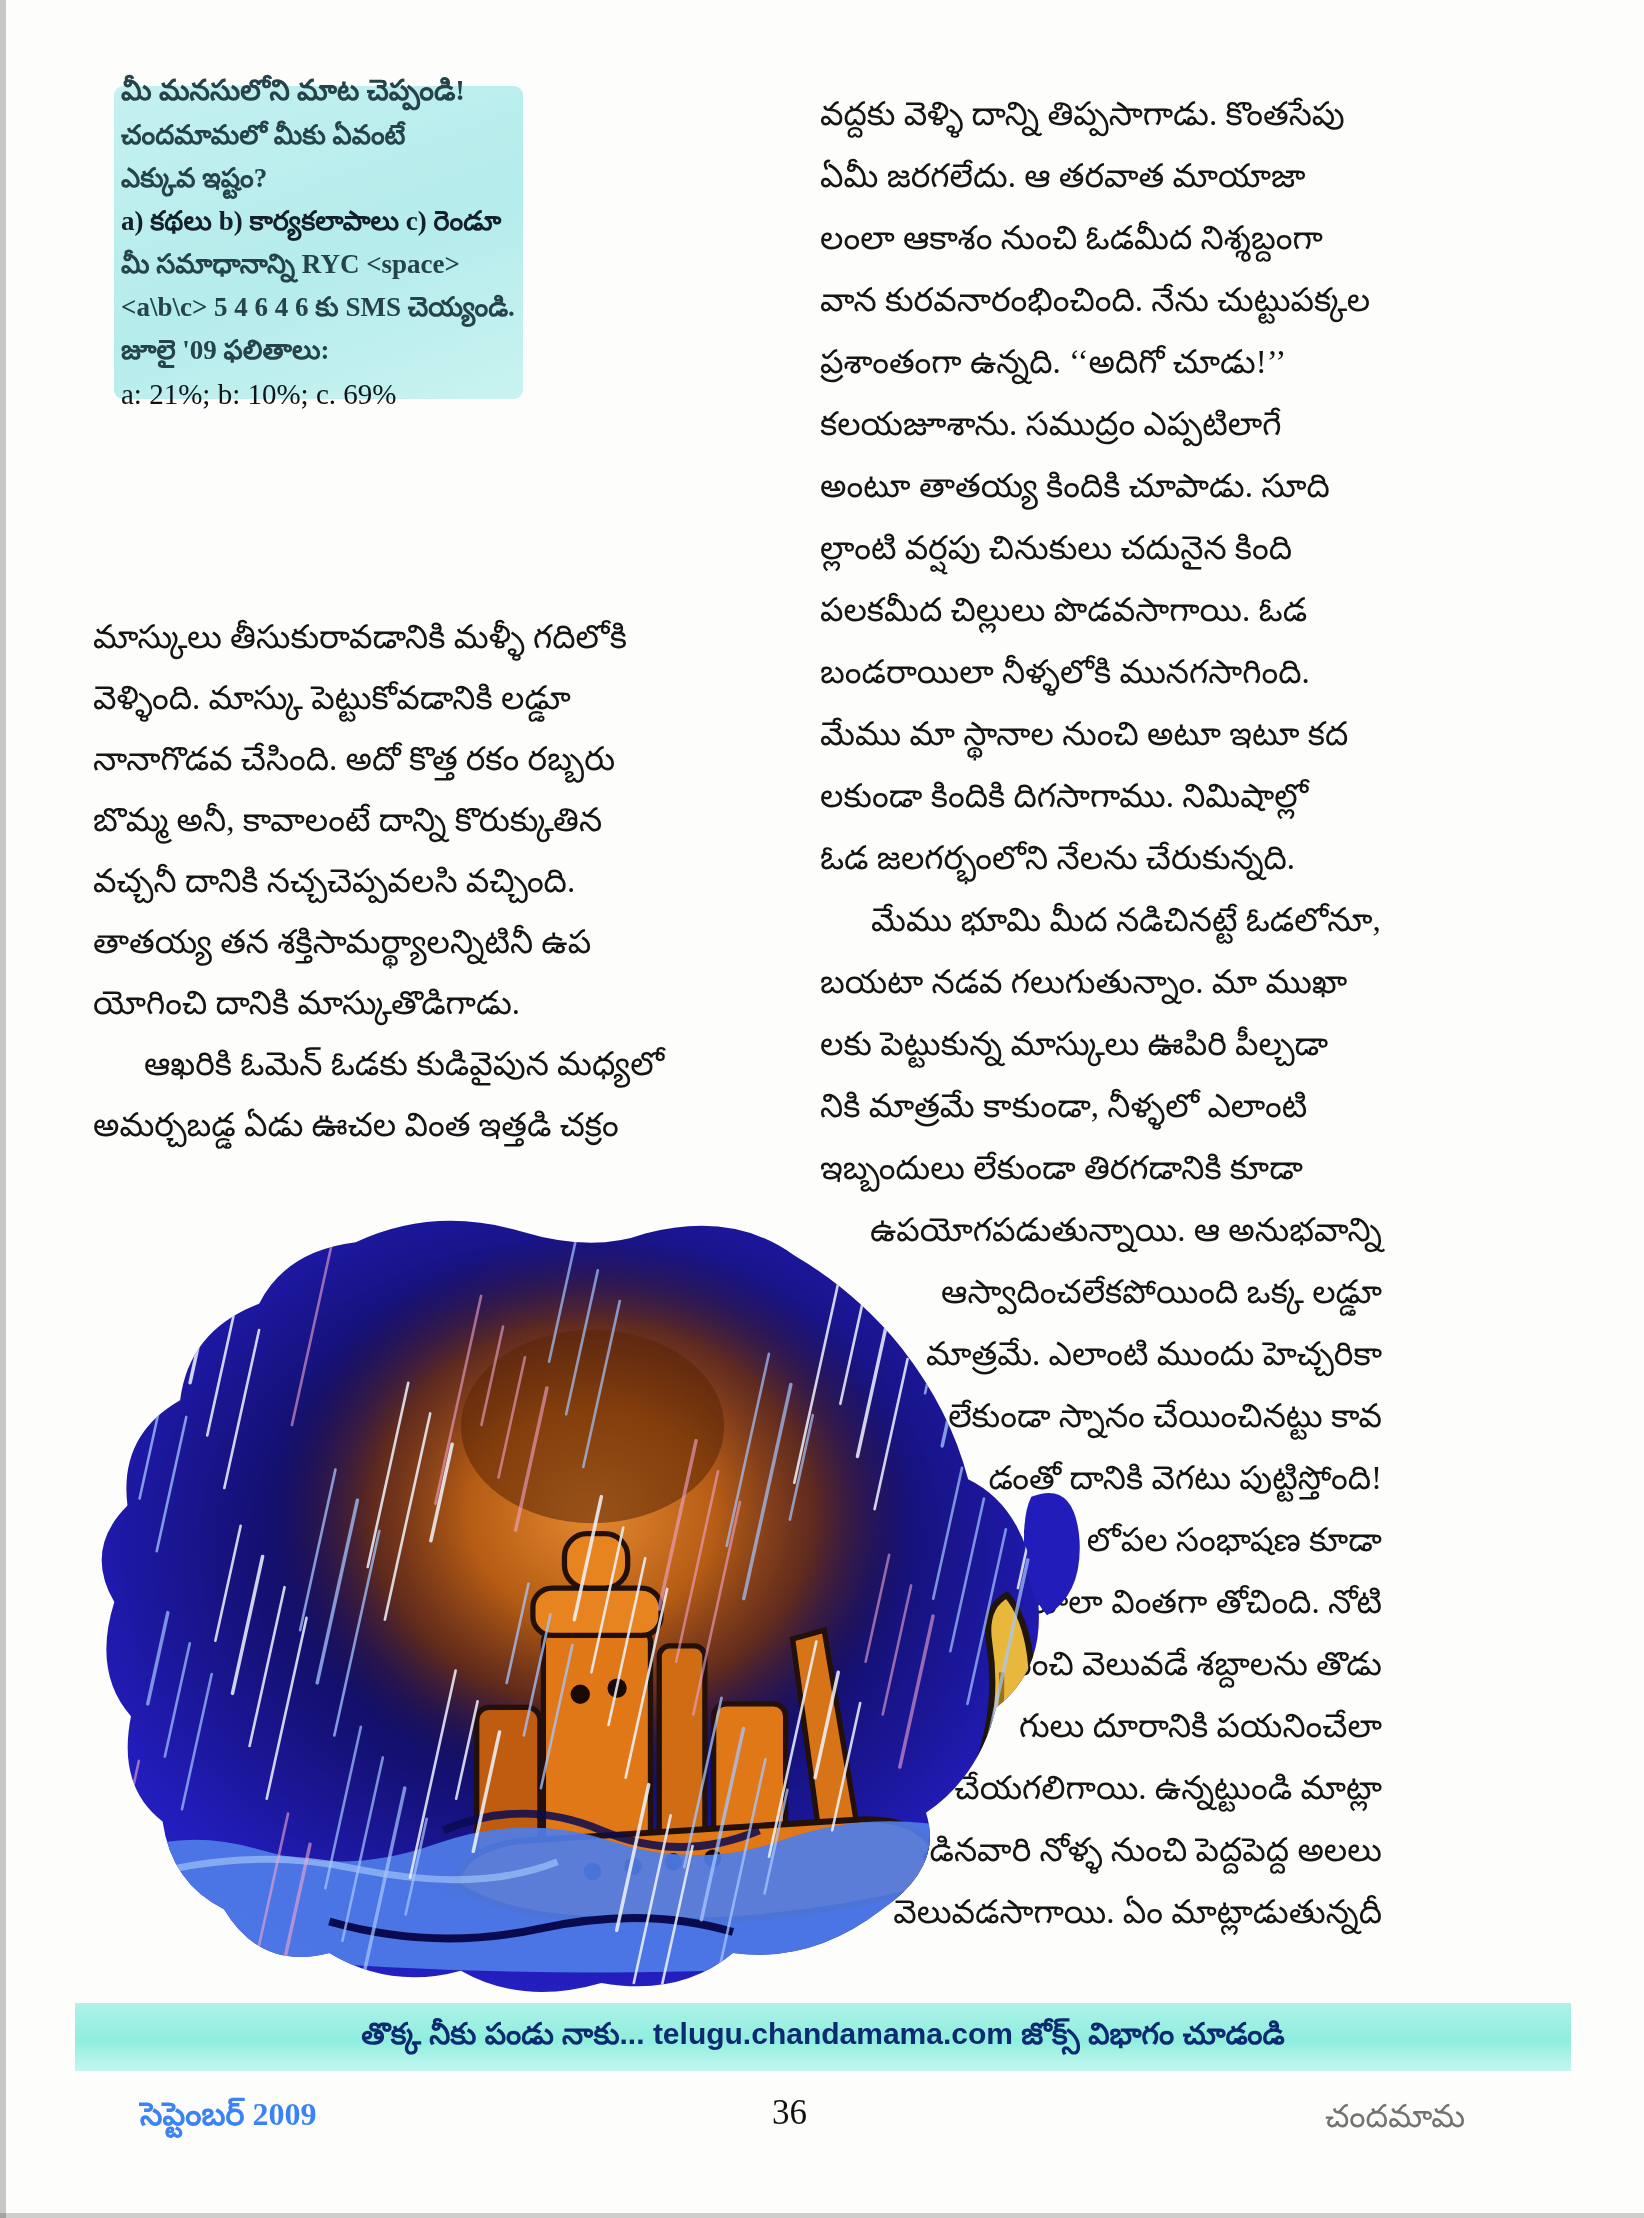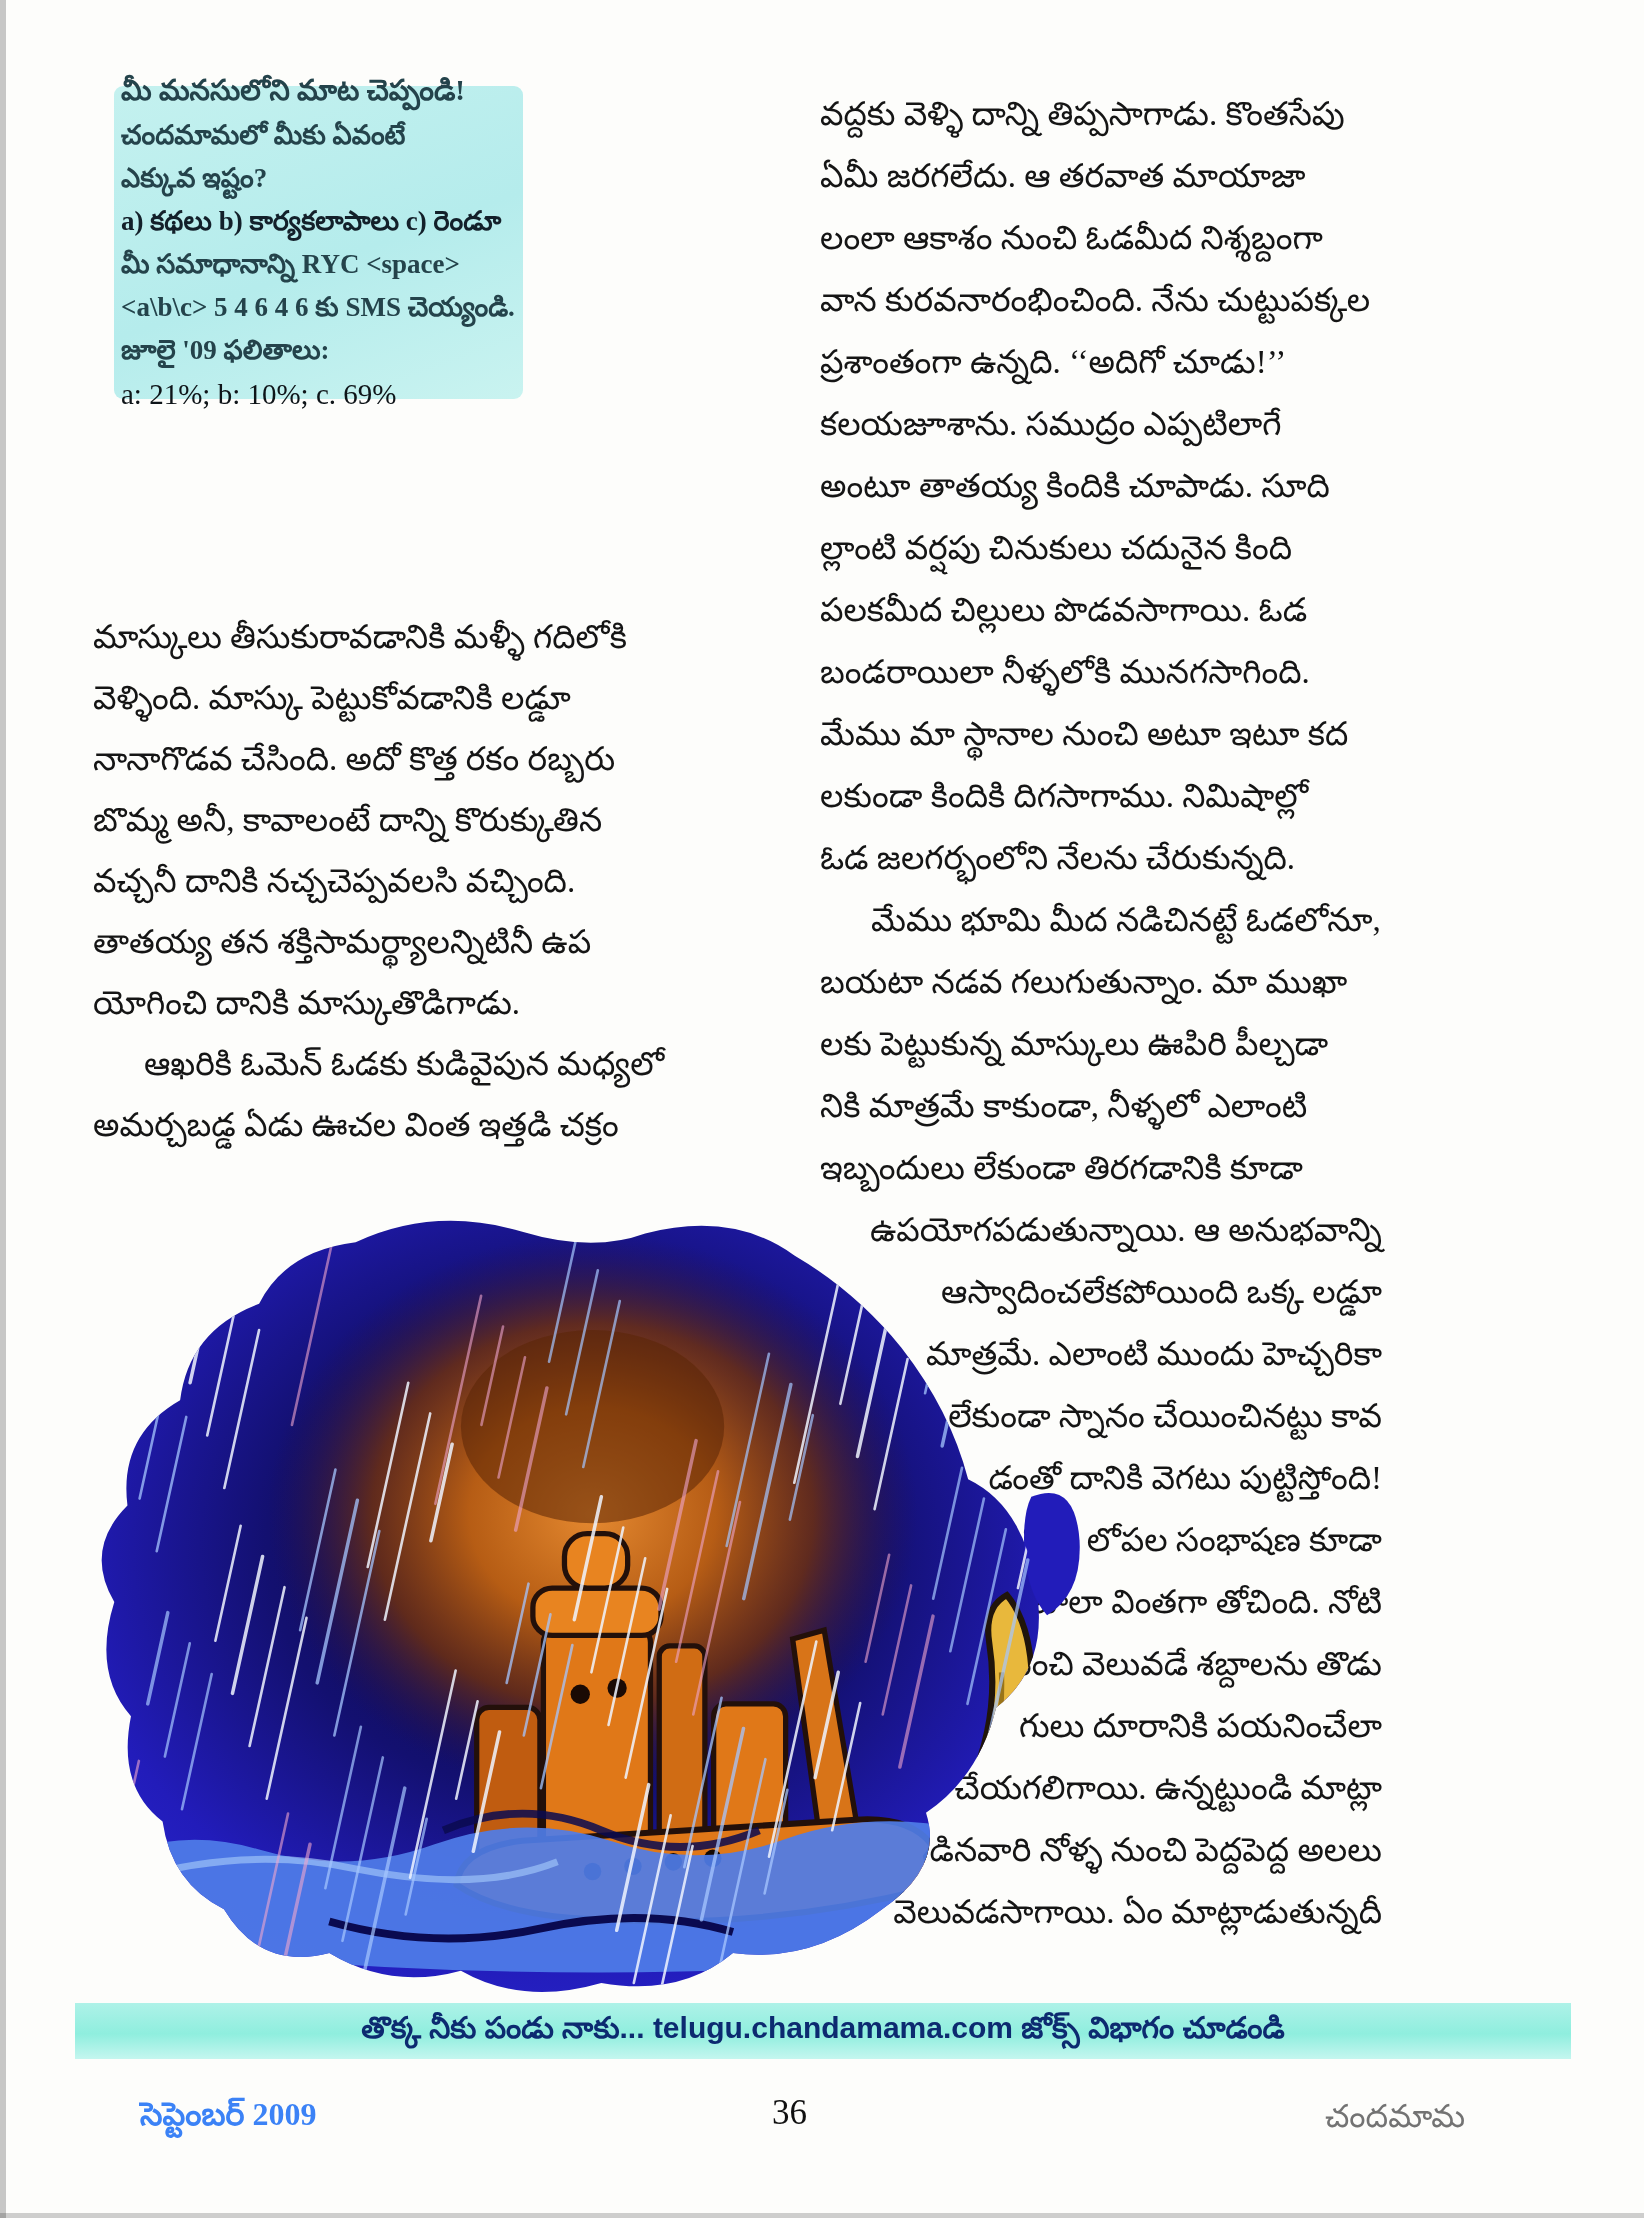--- a/index.html
+++ b/index.html
@@ -26,21 +26,21 @@
   .lcol{left:93px;top:607px;width:497px;}
   .rcol{left:820px;top:83px;width:562px;}
   .rcol .ln{height:62px;line-height:62px;}
   .ln.ind{padding-left:51px;}
   .ln.r{text-align:right;}
 
   
   .illus{position:absolute;left:66px;top:1216px;width:1018px;height:781px;}
 
   
-  .banner{position:absolute;left:75px;top:2003px;width:1496px;height:56px;
+  .banner{position:absolute;left:75px;top:2003px;width:1496px;height:68px;
     background:linear-gradient(180deg,#aef2e8 0%,#8feede 55%,#c4f6ef 100%);
     display:flex;align-items:center;justify-content:center;}
   .banner span{color:#0c2a70;font-weight:bold;font-size:30px;
     font-family:"Liberation Sans","DejaVu Sans",sans-serif;}
 
   
   .pf-issue{position:absolute;left:140px;top:2096px;font-size:32px;font-weight:bold;color:#3b82f6;}
   .pf-num{position:absolute;left:772px;top:2093px;font-size:35px;color:#101010;}
   .pf-mag{position:absolute;left:1325px;top:2098px;font-size:32px;color:#737373;}
 </style>

